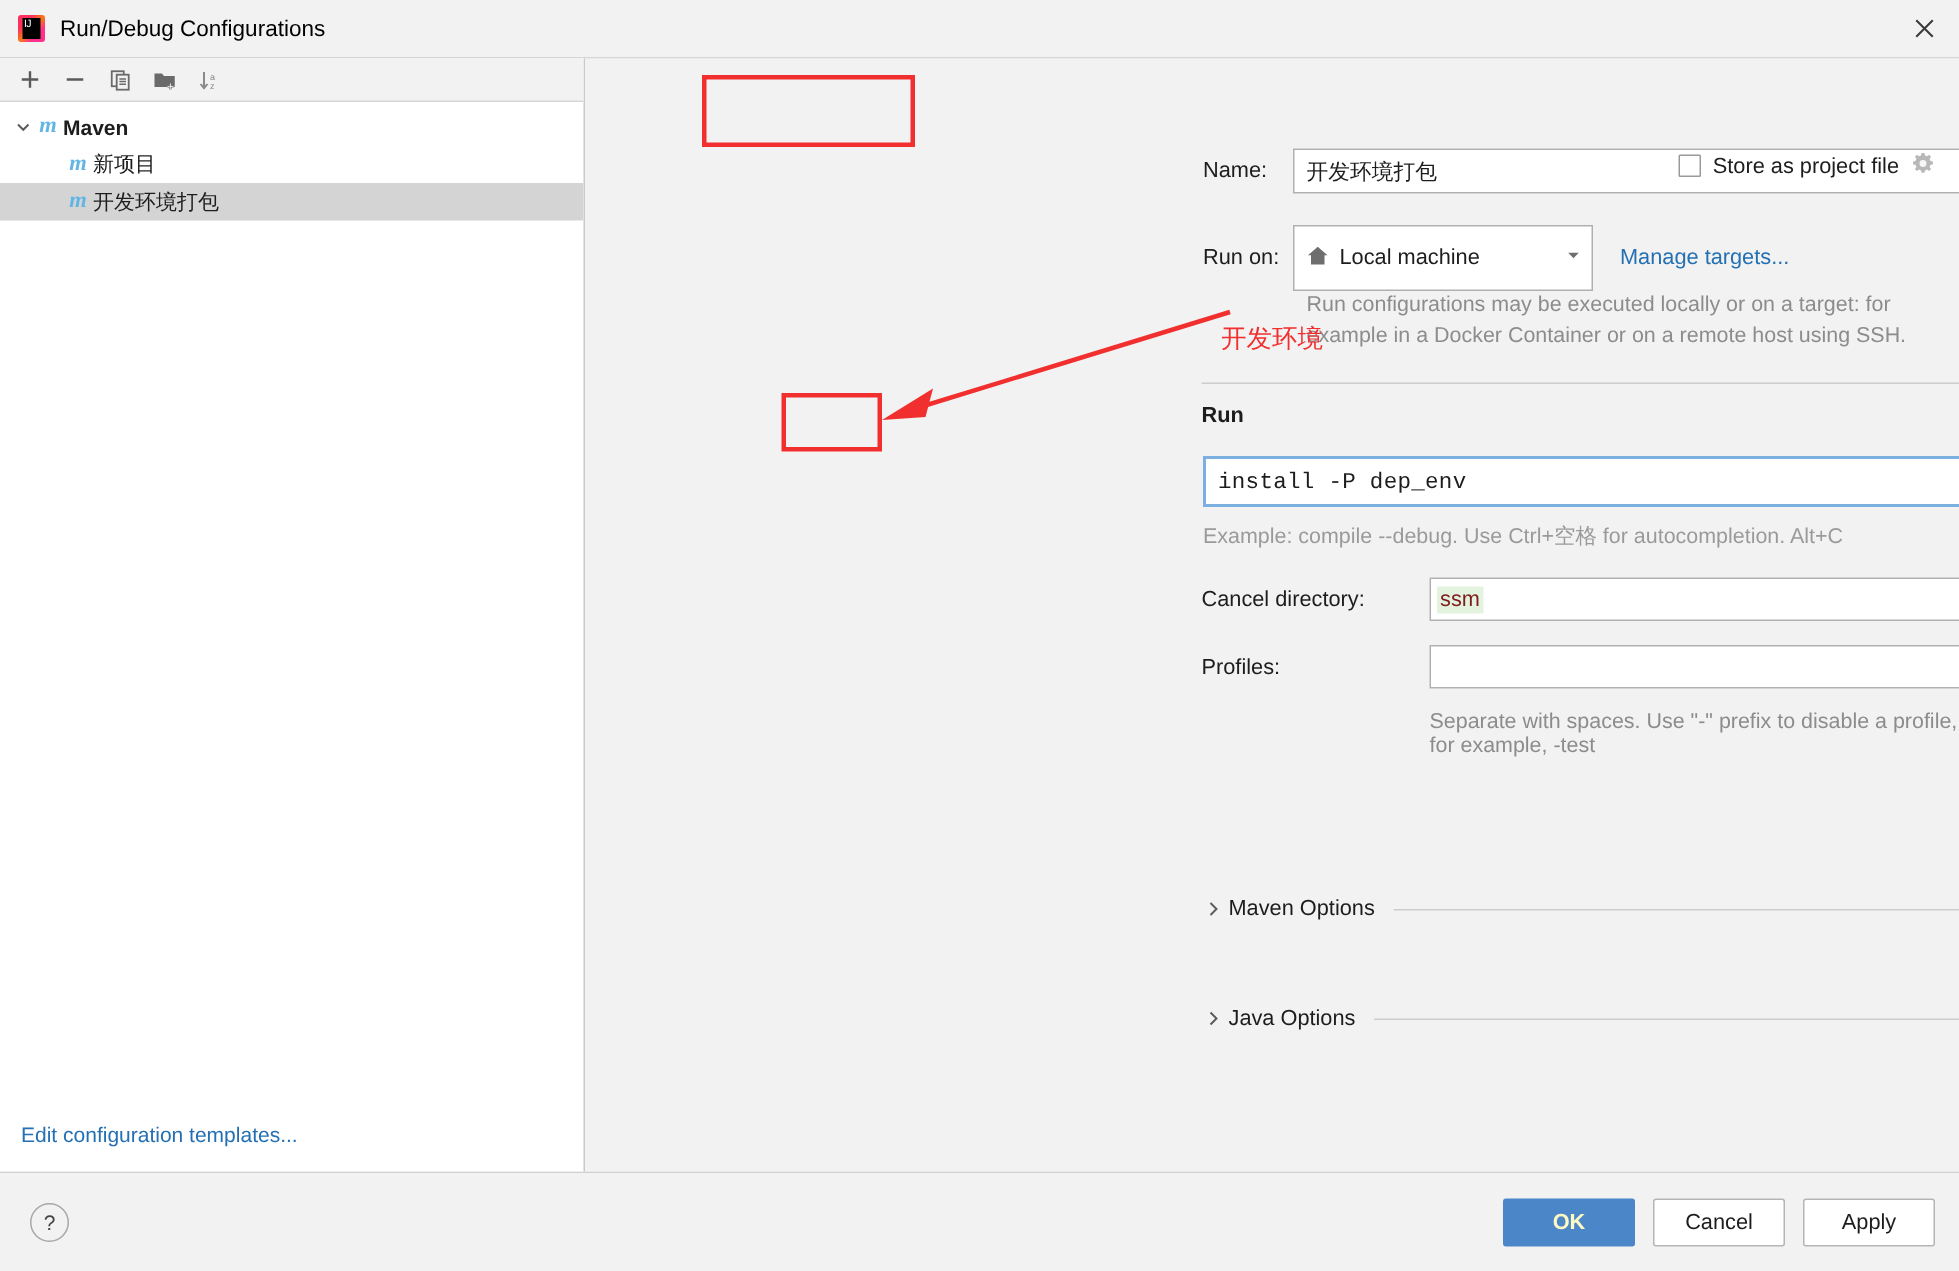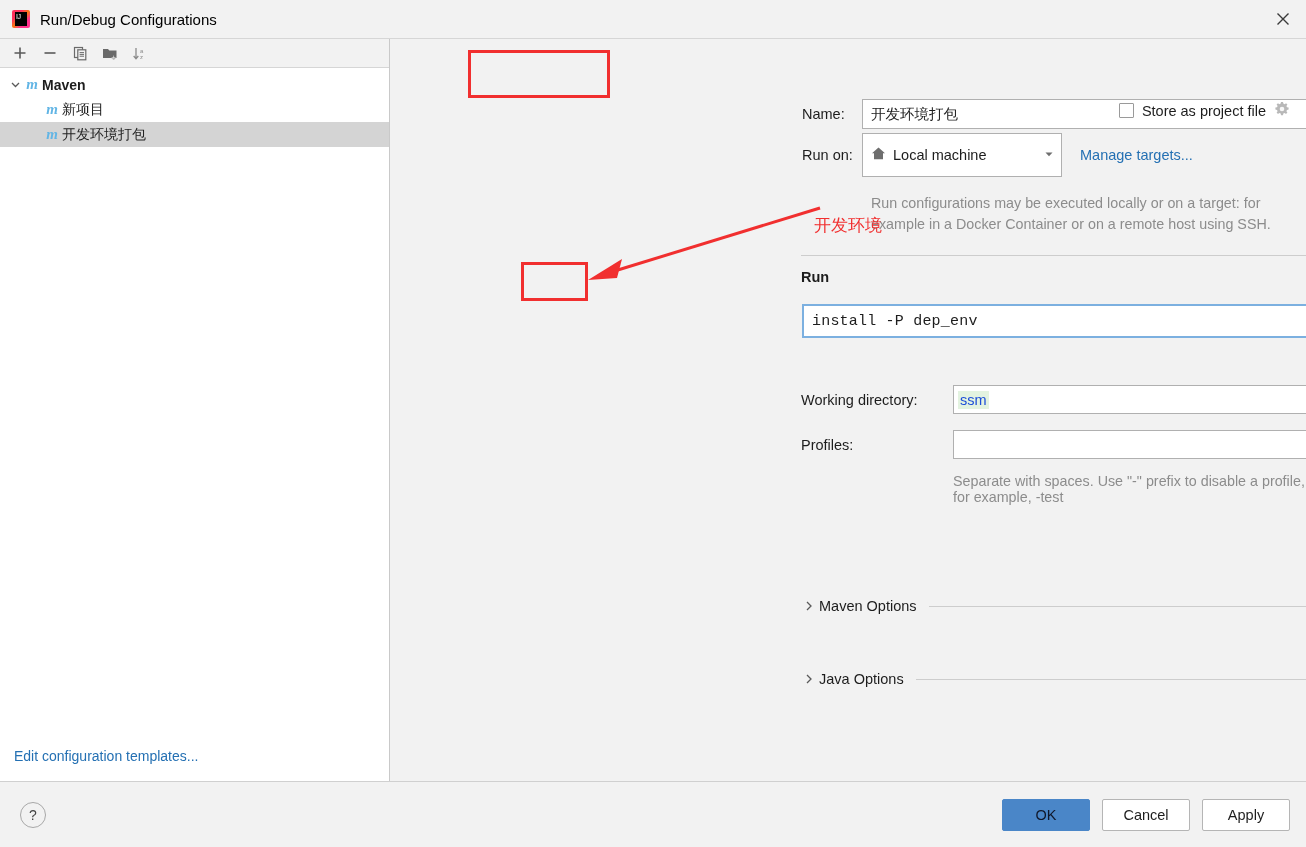--- a/index.html
+++ b/index.html
@@ -195,21 +195,21 @@
     border: 1px solid #9a9a9a;
     background: #fff;
     border-radius: 1px;
   }
   .store-label { font-size: 14.5px; }
   .gear { opacity: .6; }
 
   
   .runon-row {
     position: absolute;
-    left: 412px; top: 94px;
+    left: 412px; top: 111px;
     display: flex;
     align-items: center;
   }
   .runon-label { width: 60px; }
   .combo {
     width: 200px; height: 44px;
     background: #fff;
     border: 1px solid #b0b0b0;
     display: flex;
     align-items: center;
@@ -294,21 +294,21 @@
     flex: 1 1 auto;
     height: 29px;
     background: #fff;
     border: 1px solid #b0b0b0;
     display: flex; align-items: center;
     padding: 0 6px 0 4px;
     font-size: 14.5px;
   }
   .wd-value {
     background: #e3f3e0;
-    color: #1d4ed8;
+    color: #7f1d1d;
     padding: 1px 2px;
     font-size: 14.5px;
   }
   .wd-value-spacer { flex: 1 1 auto; }
 
   .pf-row {
     position: absolute;
     left: 411px; top: 391px;
     width: 872px;
     display: flex;
@@ -389,21 +389,22 @@
     font-size: 14.5px;
     color: #1d1d1d;
     margin-left: 12px;
     cursor: default;
     display: flex; align-items: center; justify-content: center;
     border-radius: 2px;
   }
   .btn.primary {
     background: #4a86c8;
     border-color: #4a86c8;
-    color: #0f172a;
+    color: #fef9c3;
+    font-weight: bold;
   }
 
   
   .annot-box {
     position: absolute;
     border: 3px solid #f12f2f;
     pointer-events: none;
   }
   .annot-name { left: 468px; top: 50px; width: 142px; height: 48px; }
   .annot-cmd  { left: 521px; top: 262px; width: 67px; height: 39px; }
@@ -547,23 +548,24 @@
         <span class="run-title">Run</span>
         <span style="flex:1 1 auto"></span>
 
       </div>
 
       <div class="cmd-field">
         <span class="cmd-text">install -P dep_env</span>
 
       </div>
 
+      <div class="example-hint">Example: compile --debug. Use Ctrl+空格 for autocompletion. Alt+C</div>
 
       <div class="wd-row">
-        <span class="wd-label">Working directory:</span>
+        <span class="wd-label">Cancel directory:</span>
         <div class="wd-input">
           <span class="wd-value">ssm</span>
           <span class="wd-value-spacer"></span>
 
         </div>
       </div>
 
       <div class="pf-row">
         <span class="pf-label">Profiles:</span>
         <input class="pf-input" type="text" value="" style="">

